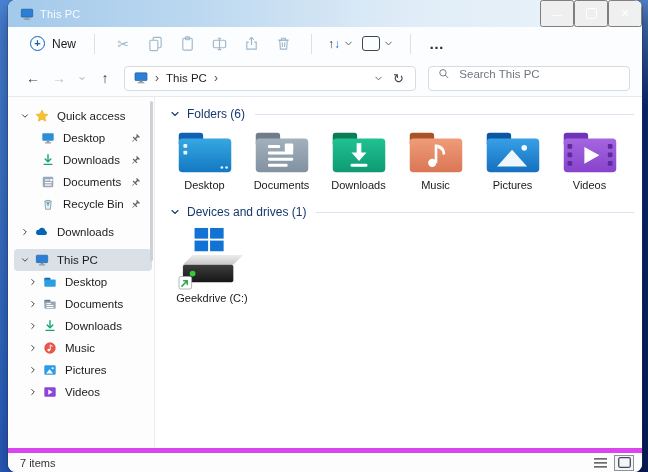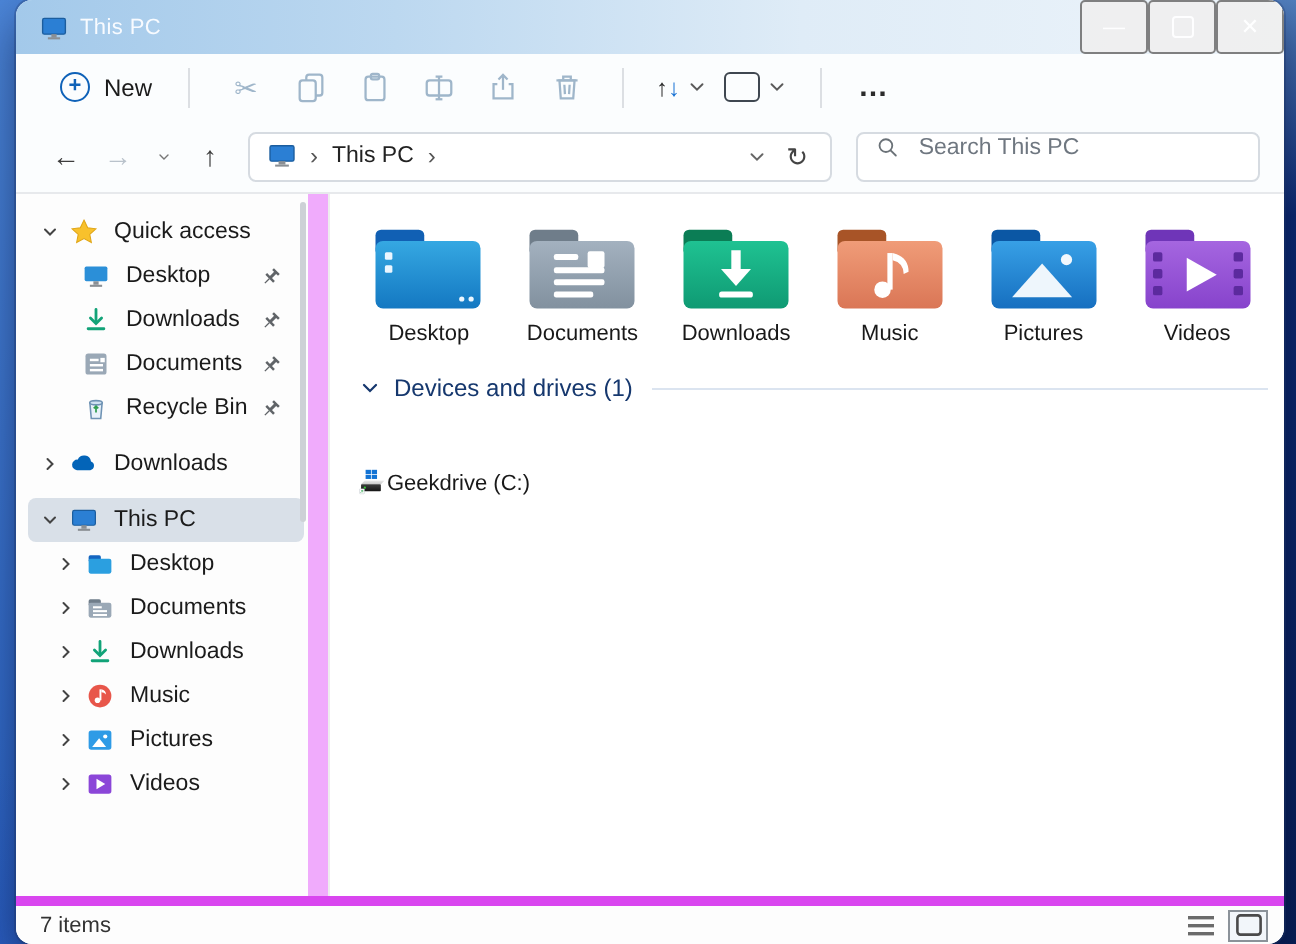--- a/index.html
+++ b/index.html
@@ -59,21 +59,21 @@
   .crumb-label{font-size:11.5px;color:#222;}
   .crumb-spacer{flex:1;}
   .refresh{font-size:13px;color:#444;background:none;border:none;padding:0 2px;}
   .search{flex:1;margin-left:12px;height:25px;border:1px solid #d6dbe1;border-radius:4px;background:#fff;
     display:flex;align-items:flex-start;padding:0 9px;gap:8px;box-sizing:border-box;}
   .search input{border:none;outline:none;background:transparent;font-size:11.5px;color:#444;width:100%;
     font-family:inherit;}
   .search input::placeholder{color:#6f7780;}
 
   
-  .bodyrow{flex:1;display:flex;min-height:0;background:#f0abfc;gap:10px;}
+  .bodyrow{flex:1;display:flex;min-height:0;background:#15803d;}
   .sidebar{width:146px;flex:0 0 146px;padding:8px 2px 0 6px;box-sizing:border-box;background:#fdfdfd;position:relative;}
   .sb-thumb{position:absolute;right:1px;top:4px;width:3px;height:160px;border-radius:2px;background:#cdd1d6;}
   .main{flex:1;border-left:1px solid #ededed;padding:8px 8px 0 14px;box-sizing:border-box;background:#fff;min-width:0;}
 
   
   .sb-row{display:flex;align-items:center;height:22px;font-size:11.5px;color:#1b1b1b;border-radius:4px;
     padding:0 2px 0 6px;position:relative;}
   .sb-row.mt6{margin-top:6px;}
   .sb-row.selected{background:#d9e0e8;}
   .sb-chev{width:14px;flex:0 0 14px;display:flex;align-items:center;}
@@ -90,21 +90,21 @@
     padding:0;width:100%;font-family:inherit;}
   .sect .s-chev{width:12px;height:12px;margin-right:6px;}
   .sect .line{flex:1;height:1px;background:#dbe4f0;margin-left:10px;}
   .sect.devices{margin-top:12px;}
   .tiles{display:flex;gap:6px;margin-top:6px;}
   .tile{width:71px;display:flex;flex-direction:column;align-items:center;background:none;border:none;padding:0;
     font-family:inherit;}
   .tile svg.folder{width:60px;height:47px;}
   .tile-label{font-size:11px;color:#191919;margin-top:3px;white-space:nowrap;}
   .drive-wrap{margin-top:6px;}
-  .drive-tile{width:86px;display:flex;flex-direction:row;align-items:center;background:none;border:none;padding:0;
+  .drive-tile{width:86px;display:flex;flex-direction:column;align-items:center;background:none;border:none;padding:0;
     font-family:inherit;}
   .drive-tile svg{width:74px;height:64px;}
   .drive-label{font-size:11px;color:#191919;margin-top:1px;white-space:nowrap;}
 
   
   .statusbar{height:19px;flex:0 0 19px;border-top:5px solid #d946ef;background:#fdfdfd;display:flex;
     align-items:center;padding:0 8px 0 12px;font-size:11px;color:#333;}
   .sb-right{margin-left:auto;display:flex;align-items:center;gap:4px;}
   .view-toggle{width:20px;height:16px;display:flex;align-items:center;justify-content:center;background:none;
     border:1px solid transparent;padding:0;}
@@ -457,20 +457,27 @@
             </svg>
           </span>
         <span class="sb-label">Videos</span>
       </div>
 
       <span class="sb-thumb"></span>
     </div>
 
     <div class="main">
 
+      <button class="sect">
+        <svg class="s-chev" viewBox="0 0 16 16">
+          <path d="M4 6l4 4 4-4" fill="none" stroke="#16386e" stroke-width="1.5" stroke-linecap="round"></path>
+        </svg>
+        <span>Folders (6)</span>
+        <span class="line"></span>
+      </button>
 
       <div class="tiles">
 
         <button class="tile">
           <svg class="folder" viewBox="0 0 64 50">
             <defs>
                 <linearGradient id="gdk" x1="0" y1="0" x2="0" y2="1">
                   <stop offset="0" stop-color="#35a8e2"></stop>
                   <stop offset="1" stop-color="#1478c2"></stop>
                 </linearGradient>

